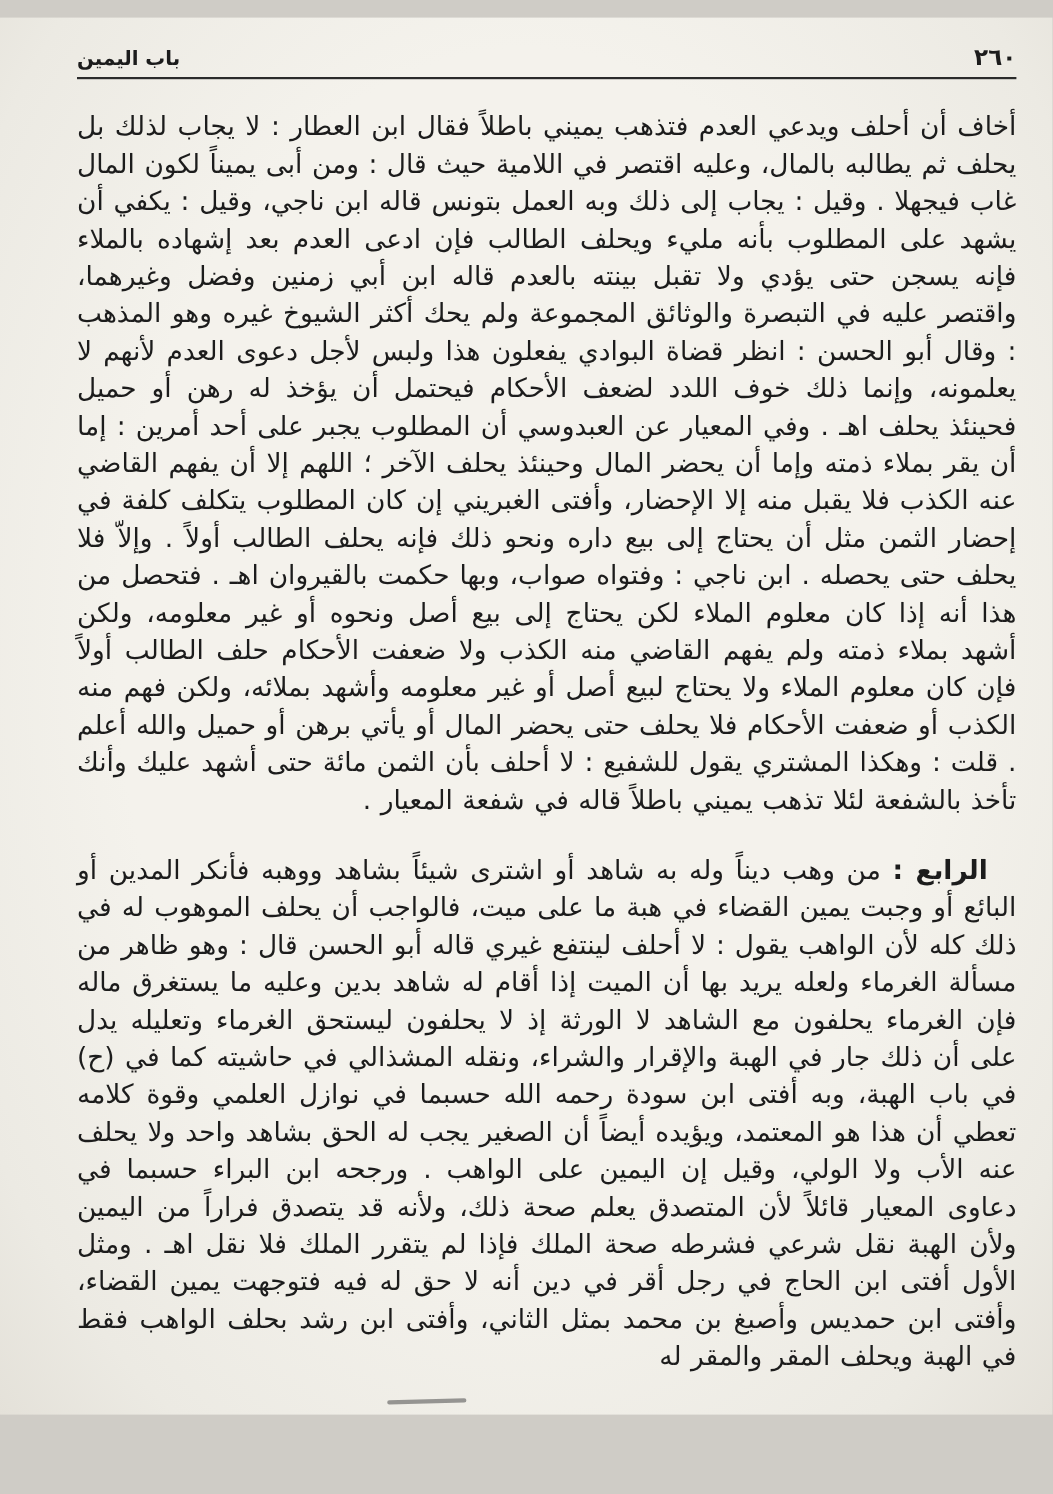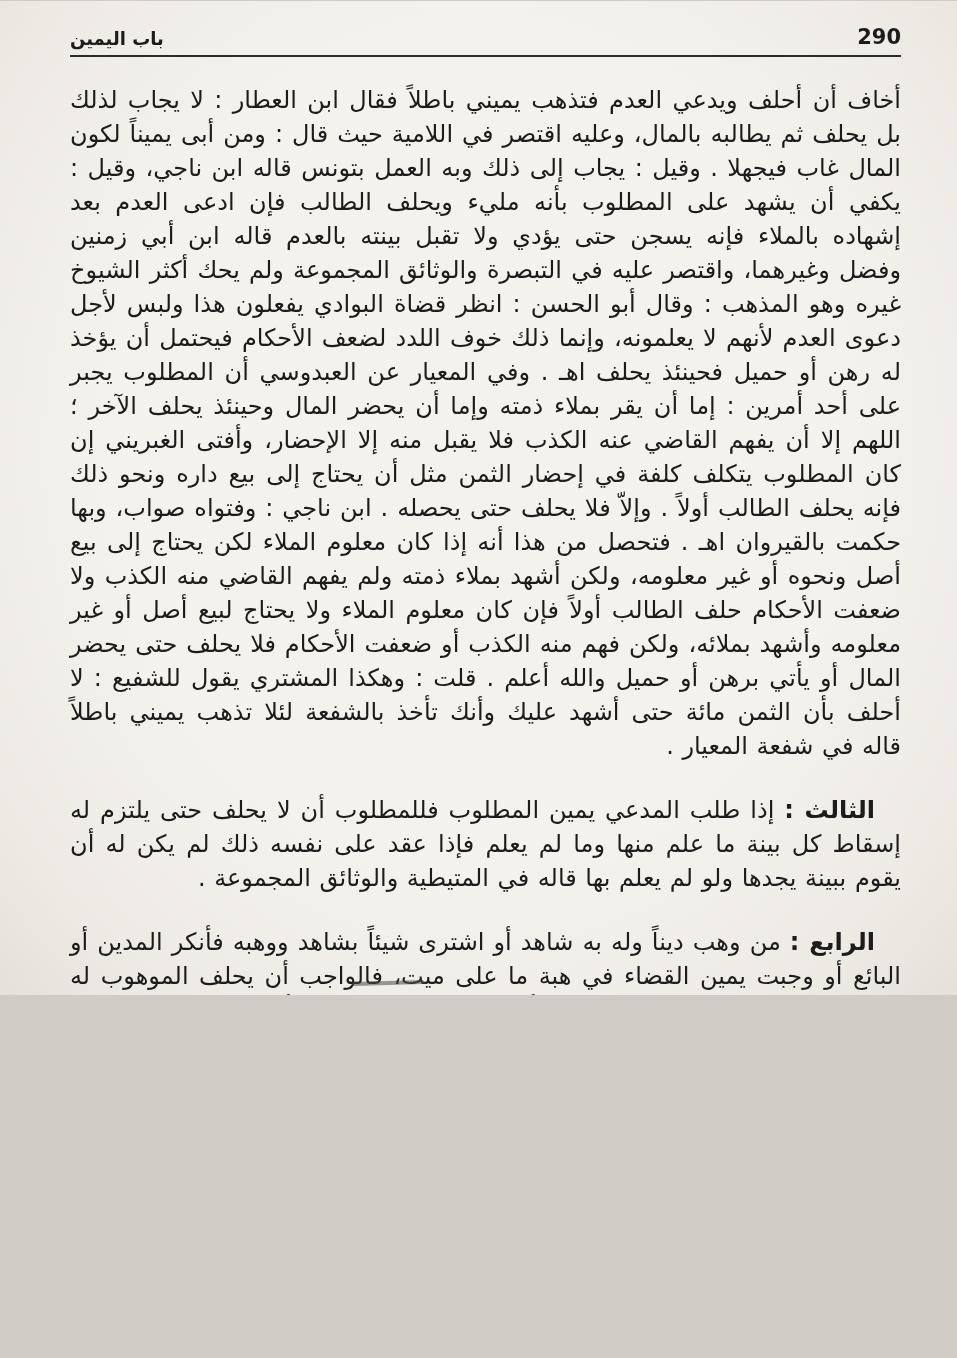--- a/index.html
+++ b/index.html
@@ -3,24 +3,24 @@
 <meta charset="utf-8">
 <style>
   html, body {
     margin: 0;
     padding: 0;
     background: #cfccc6;
   }
   .page {
     position: relative;
     width: 957px;
-    height: 994px;
-    margin: 1px auto;
+    height: 1270px;
+    margin: 16px auto;
     box-sizing: border-box;
-    padding: 24px 56px 0 70px;
+    padding: 24px 33px 0 70px;
     background: radial-gradient(ellipse at 50% 45%, #f4f2ec 55%, #eceae3 85%, #e4e1d9 100%);
     color: #1c1c1c;
     font-family: "DejaVu Sans", sans-serif;
     overflow: hidden;
   }
   .header {
     display: flex;
     direction: ltr;
     justify-content: space-between;
     align-items: flex-end;
@@ -69,30 +69,29 @@
     transform: rotate(-1.5deg);
   }
 </style>
 </head>
 <body>
 
 <div class="page">
 
   <div class="header">
     <div class="chapter">باب اليمين</div>
-    <div class="pagenum">290</div>
+    <div class="pagenum">٢٦٠</div>
   </div>
 
   <div class="rule"></div>
 
   <div class="content">
 
     <p class="para"><span class="lead"></span><span>أخاف أن أحلف ويدعي العدم فتذهب يميني باطلاً فقال ابن العطار : لا يجاب لذلك بل يحلف ثم يطالبه بالمال، وعليه اقتصر في اللامية حيث قال : ومن أبى يميناً لكون المال غاب فيجهلا . وقيل : يجاب إلى ذلك وبه العمل بتونس قاله ابن ناجي، وقيل : يكفي أن يشهد على المطلوب بأنه مليء ويحلف الطالب فإن ادعى العدم بعد إشهاده بالملاء فإنه يسجن حتى يؤدي ولا تقبل بينته بالعدم قاله ابن أبي زمنين وفضل وغيرهما، واقتصر عليه في التبصرة والوثائق المجموعة ولم يحك أكثر الشيوخ غيره وهو المذهب : وقال أبو الحسن : انظر قضاة البوادي يفعلون هذا ولبس لأجل دعوى العدم لأنهم لا يعلمونه، وإنما ذلك خوف اللدد لضعف الأحكام فيحتمل أن يؤخذ له رهن أو حميل فحينئذ يحلف اهـ . وفي المعيار عن العبدوسي أن المطلوب يجبر على أحد أمرين : إما أن يقر بملاء ذمته وإما أن يحضر المال وحينئذ يحلف الآخر ؛ اللهم إلا أن يفهم القاضي عنه الكذب فلا يقبل منه إلا الإحضار، وأفتى الغبريني إن كان المطلوب يتكلف كلفة في إحضار الثمن مثل أن يحتاج إلى بيع داره ونحو ذلك فإنه يحلف الطالب أولاً . وإلاّ فلا يحلف حتى يحصله . ابن ناجي : وفتواه صواب، وبها حكمت بالقيروان اهـ . فتحصل من هذا أنه إذا كان معلوم الملاء لكن يحتاج إلى بيع أصل ونحوه أو غير معلومه، ولكن أشهد بملاء ذمته ولم يفهم القاضي منه الكذب ولا ضعفت الأحكام حلف الطالب أولاً فإن كان معلوم الملاء ولا يحتاج لبيع أصل أو غير معلومه وأشهد بملائه، ولكن فهم منه الكذب أو ضعفت الأحكام فلا يحلف حتى يحضر المال أو يأتي برهن أو حميل والله أعلم . قلت : وهكذا المشتري يقول للشفيع : لا أحلف بأن الثمن مائة حتى أشهد عليك وأنك تأخذ بالشفعة لئلا تذهب يميني باطلاً قاله في شفعة المعيار .</span></p>
 
-    <p class="para indent"><span class="lead">الثالث :</span><span> إذا طلب المدعي يمين المطلوب فللمطلوب أن لا يحلف حتى يلتزم له إسقاط كل بينة ما علم منها وما لم يعلم فإذا عقد على نفسه ذلك لم يكن له أن يقوم ببينة يجدها ولو لم يعلم بها قاله في المتيطية والوثائق المجموعة .</span></p>
 
     <p class="para indent"><span class="lead">الرابع :</span><span> من وهب ديناً وله به شاهد أو اشترى شيئاً بشاهد ووهبه فأنكر المدين أو البائع أو وجبت يمين القضاء في هبة ما على ميت، فالواجب أن يحلف الموهوب له في ذلك كله لأن الواهب يقول : لا أحلف لينتفع غيري قاله أبو الحسن قال : وهو ظاهر من مسألة الغرماء ولعله يريد بها أن الميت إذا أقام له شاهد بدين وعليه ما يستغرق ماله فإن الغرماء يحلفون مع الشاهد لا الورثة إذ لا يحلفون ليستحق الغرماء وتعليله يدل على أن ذلك جار في الهبة والإقرار والشراء، ونقله المشذالي في حاشيته كما في (ح) في باب الهبة، وبه أفتى ابن سودة رحمه الله حسبما في نوازل العلمي وقوة كلامه تعطي أن هذا هو المعتمد، ويؤيده أيضاً أن الصغير يجب له الحق بشاهد واحد ولا يحلف عنه الأب ولا الولي، وقيل إن اليمين على الواهب . ورجحه ابن البراء حسبما في دعاوى المعيار قائلاً لأن المتصدق يعلم صحة ذلك، ولأنه قد يتصدق فراراً من اليمين ولأن الهبة نقل شرعي فشرطه صحة الملك فإذا لم يتقرر الملك فلا نقل اهـ . ومثل الأول أفتى ابن الحاج في رجل أقر في دين أنه لا حق له فيه فتوجهت يمين القضاء، وأفتى ابن حمديس وأصبغ بن محمد بمثل الثاني، وأفتى ابن رشد بحلف الواهب فقط في الهبة ويحلف المقر والمقر له</span></p>
 
   </div>
 
   <div class="artifact"></div>
 
 </div>
 
 </body></html>

